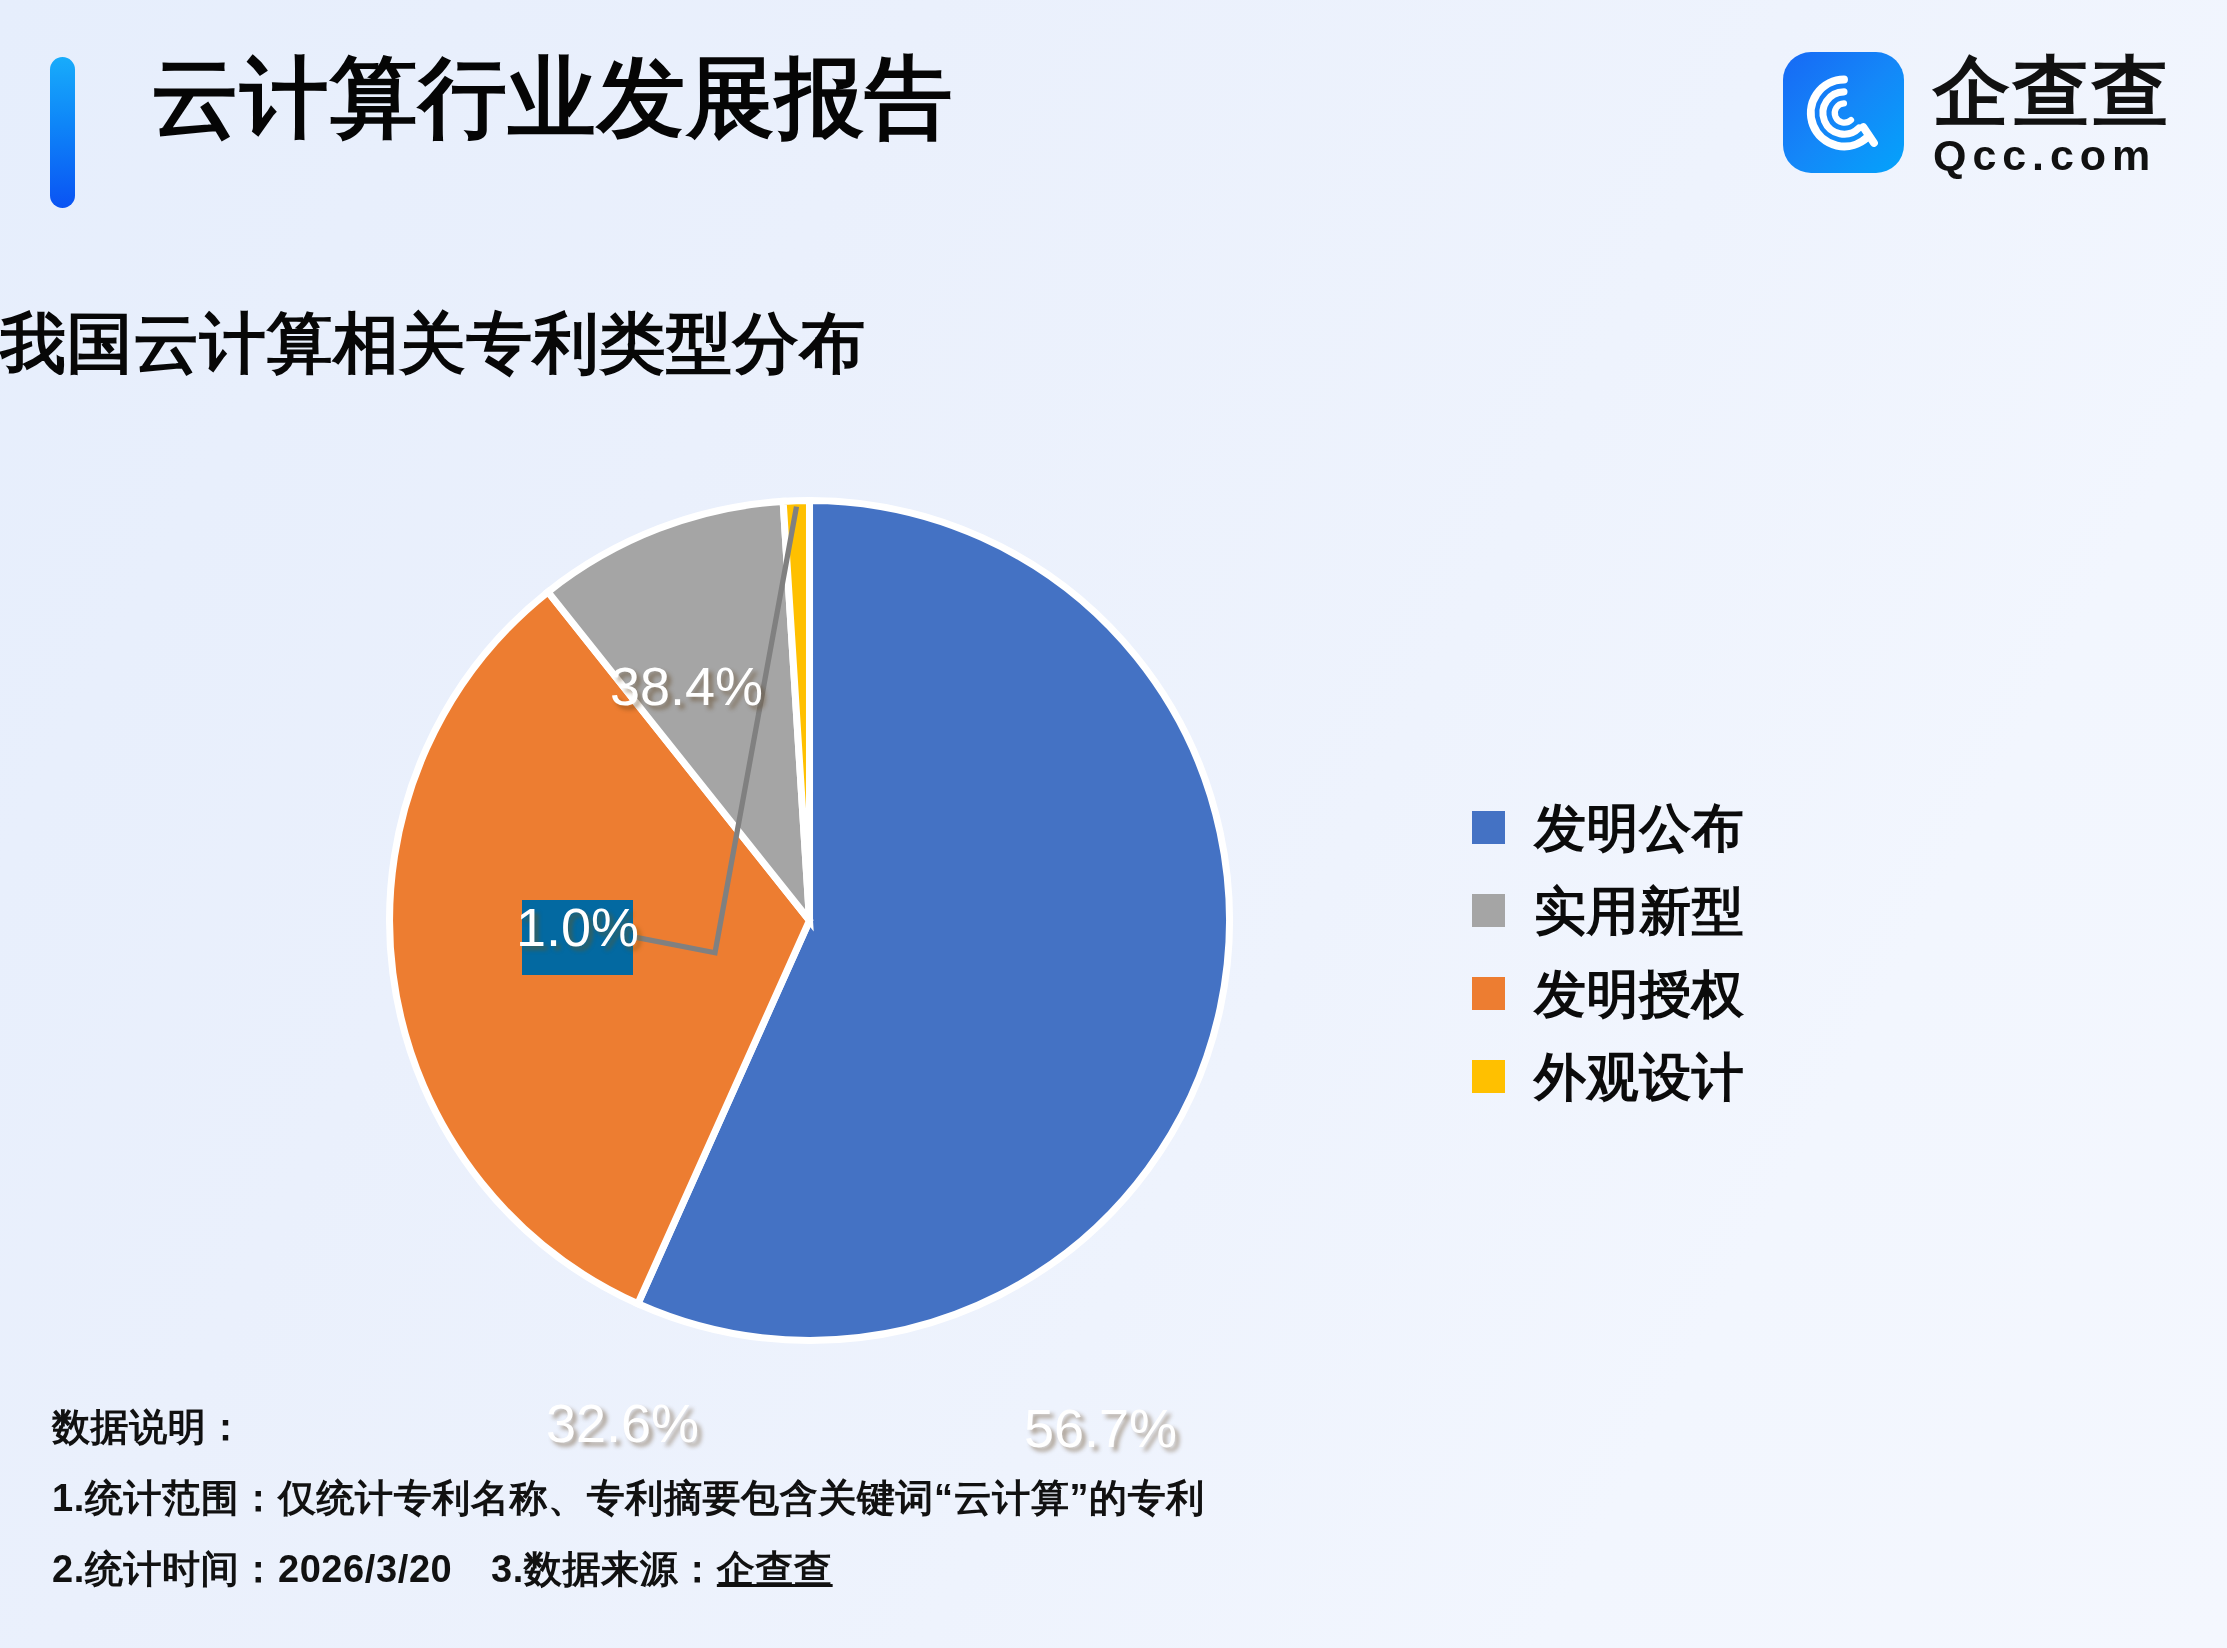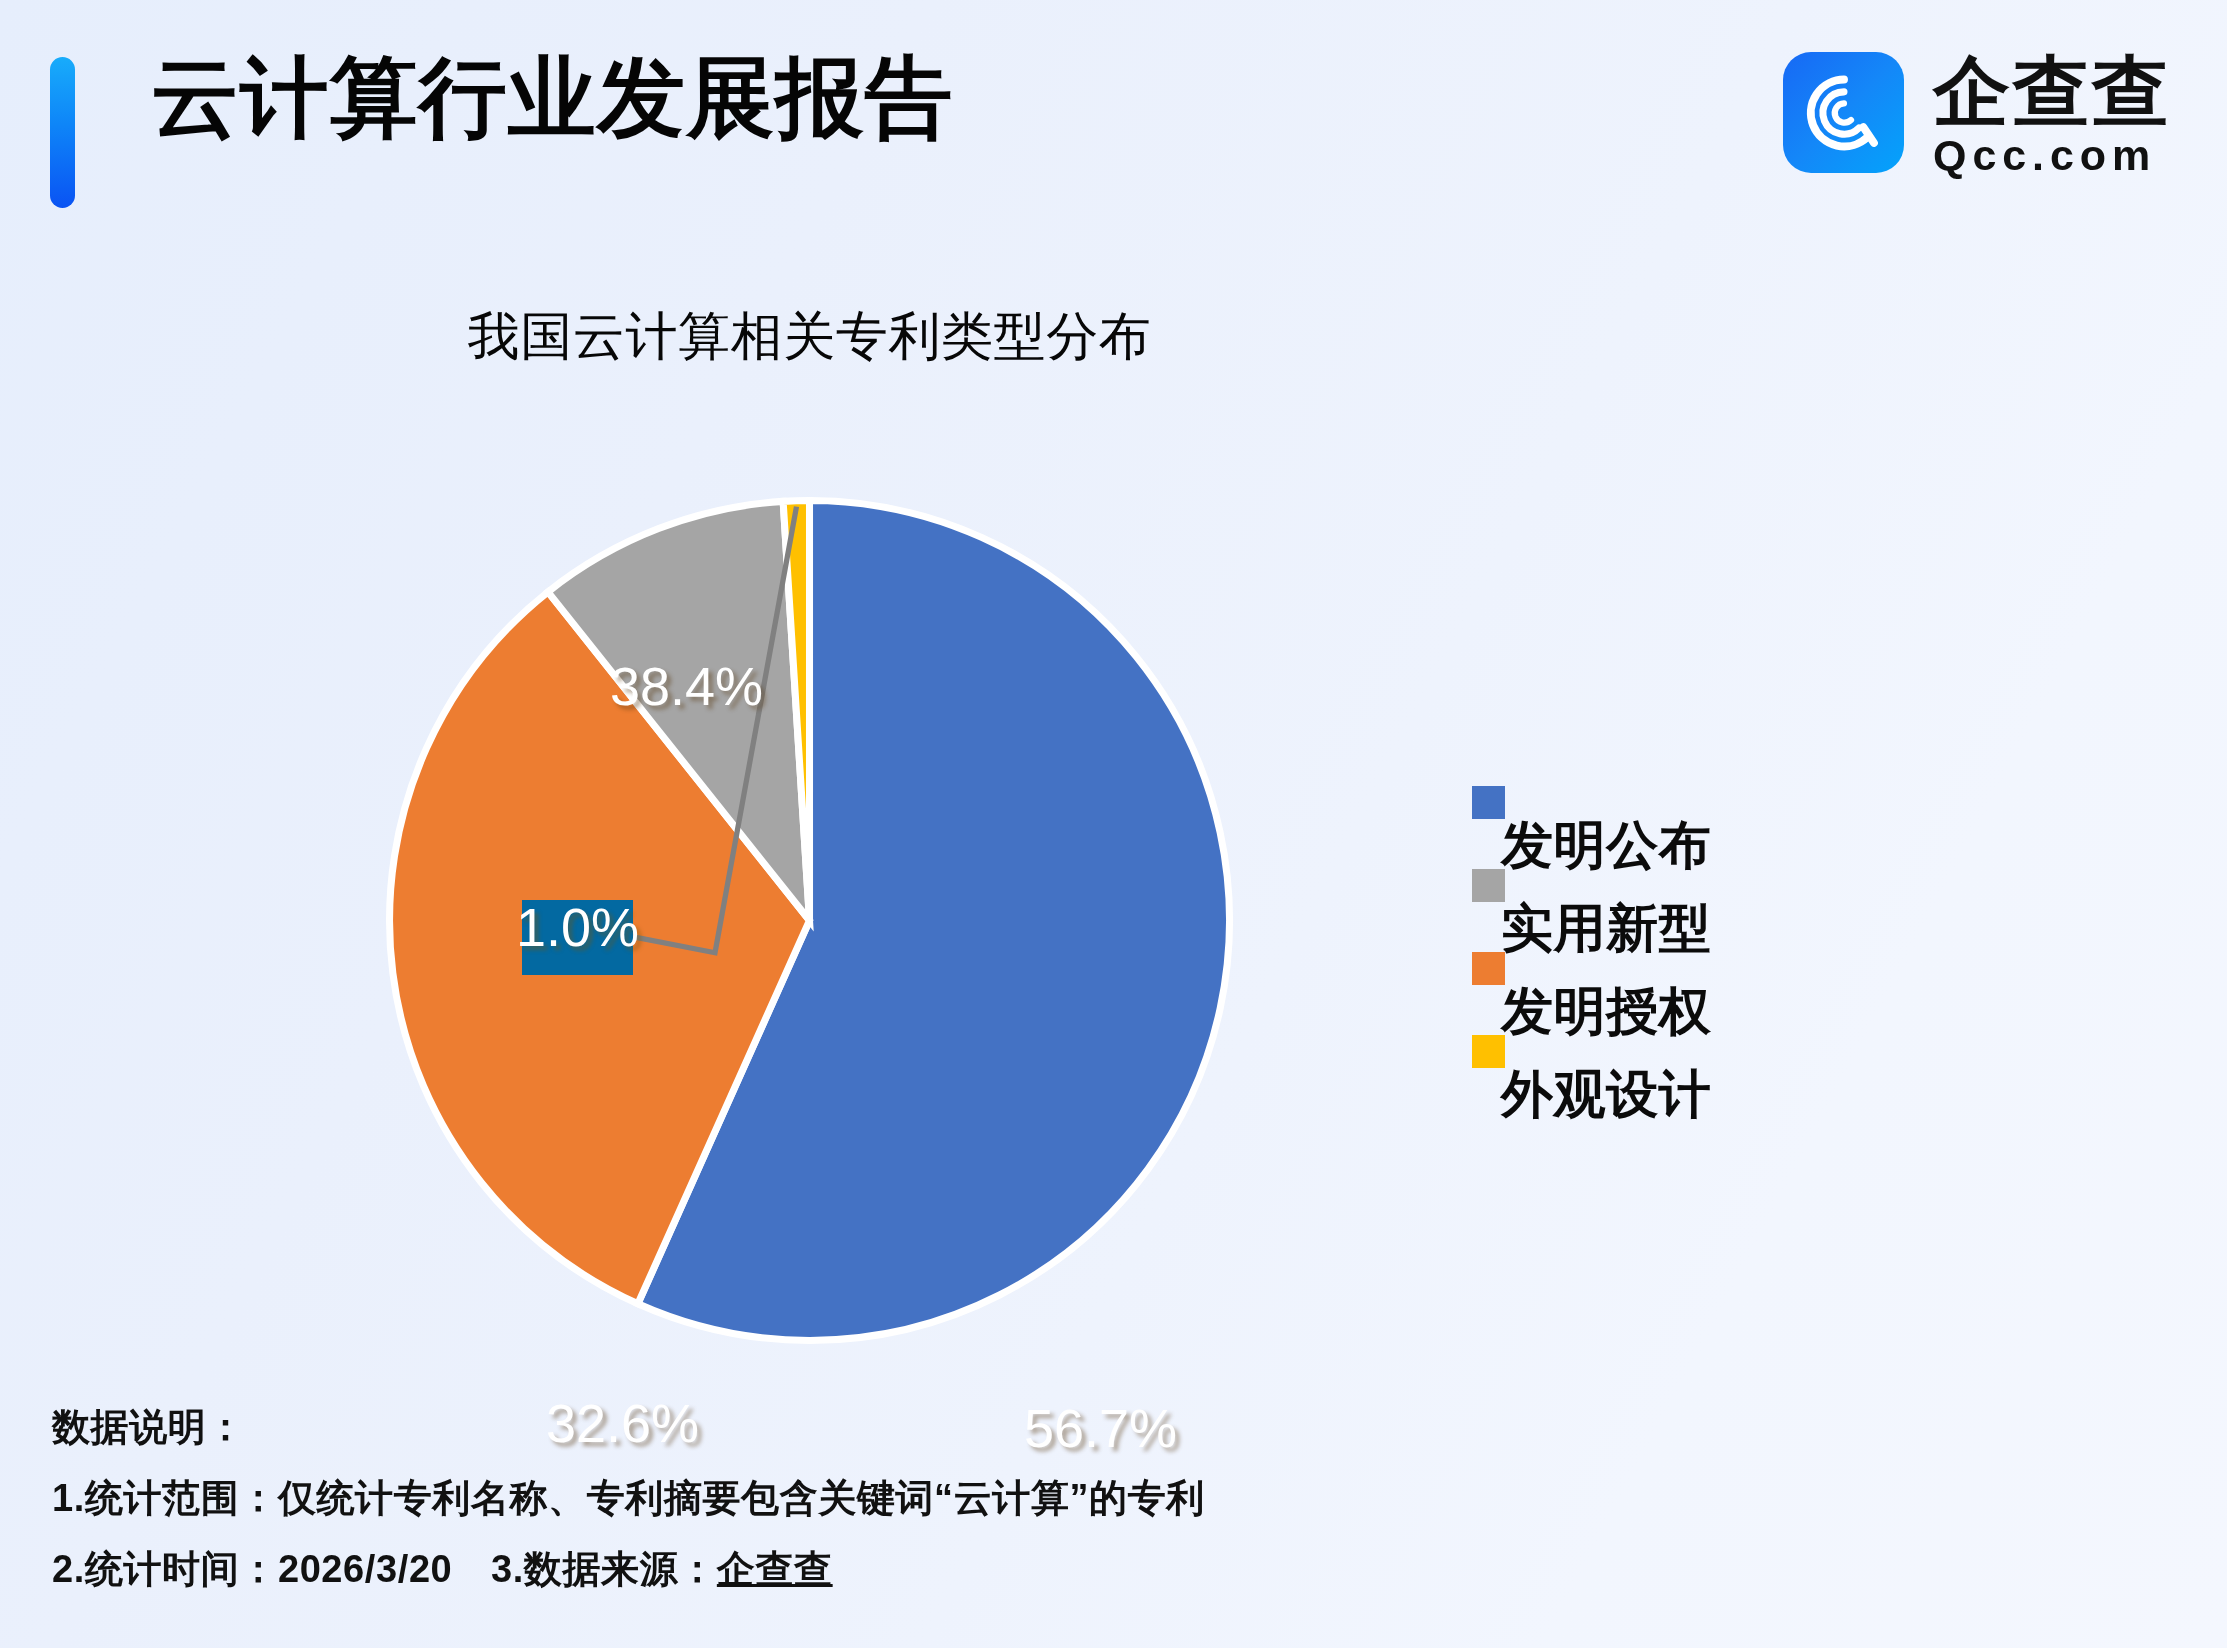--- a/index.html
+++ b/index.html
@@ -85,24 +85,23 @@
     letter-spacing: 5.9px;
     white-space: nowrap;
   }
 
   
   .chart-title {
     position: absolute;
     left: 0;
     top: 310px;
     width: 1619px;
-    text-align: center;
-    font-size: 52px;
-    line-height: 1;
-    font-weight: normal;
+    font-size: 66px;
+    line-height: 1;
+    font-weight: bold;
     color: #070707;
     letter-spacing: 0.6px;
     white-space: nowrap;
   }
 
   .pie-wrap {
     position: absolute;
     left: 352px;
     top: 463px;
     width: 915px;
@@ -160,23 +159,22 @@
 
   
   .legend {
     position: absolute;
     left: 1472px;
     top: 786px;
     width: 411px;
   }
   .legend-item {
     display: flex;
-    align-items: flex-start;
+    align-items: center;
     height: 83px;
-    flex-direction: column;
   }
   .legend-swatch {
     width: 33px;
     height: 33px;
     flex: none;
   }
   .legend-label {
     margin-left: 29px;
     font-size: 52px;
     line-height: 1;

